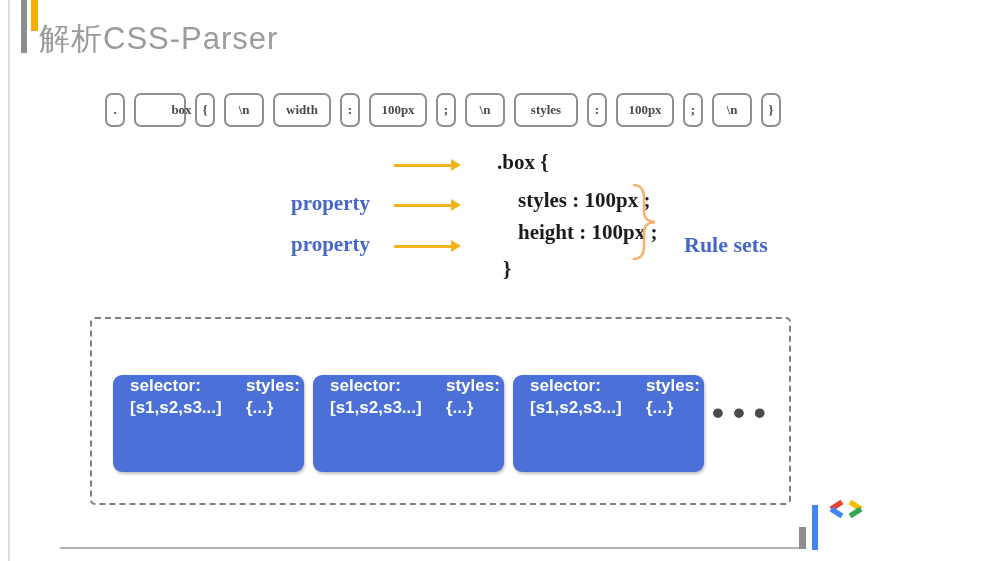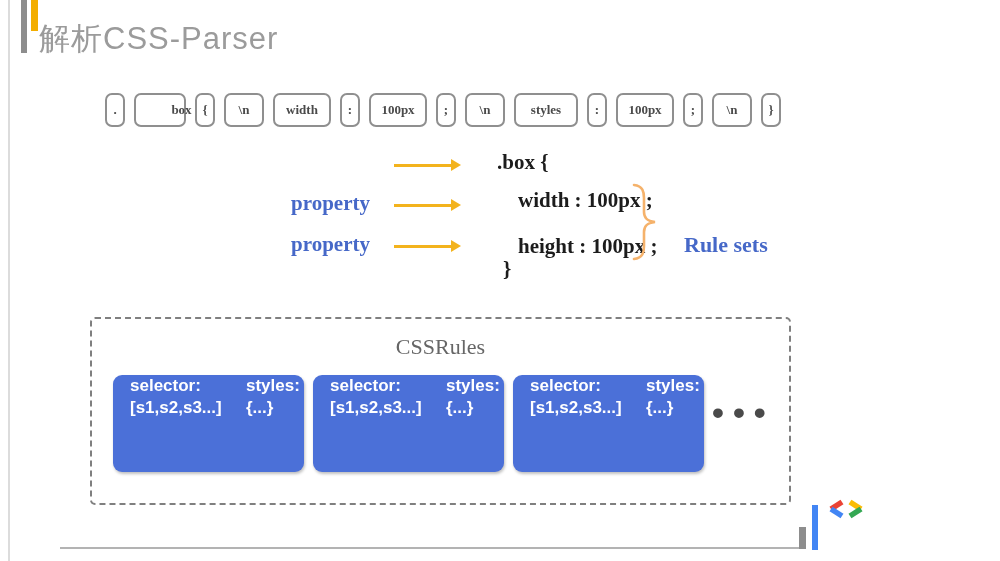--- a/index.html
+++ b/index.html
@@ -30,21 +30,21 @@
 
   .arrow { position:absolute; width:58px; height:3px; background:#f3b31d; }
   .arrow::after { content:""; position:absolute; right:-9px; top:-5px; width:0; height:0;
                   border-left:10px solid #f3b31d; border-top:6px solid transparent;
                   border-bottom:6px solid transparent; }
   .a1 { left:394px; top:164px; } .a2 { left:394px; top:204px; } .a3 { left:394px; top:245px; }
 
   .code { position:absolute; white-space:nowrap; font-family:"Liberation Serif", serif;
           font-weight:bold; font-size:21px; color:#1c1c1c;margin-left:36px; }
   .c1 { left:461px; top:150px; } .c2 { left:482px; top:188px; }
-  .c3 { left:482px; top:234px; } .c4 { left:467px; top:257px; }
+  .c3 { left:482px; top:220px; } .c4 { left:467px; top:257px; }
 
   .brace { position:absolute; left:631px; top:183px; }
   .rulesets { position:absolute; left:684px; top:205px; font-family:"Liberation Serif", serif;
               font-weight:bold; font-size:22px; color:#4668c8; white-space:nowrap;margin-top:27px; }
 
   
   .cssrules-box { position:absolute; left:90px; top:317px; width:701px; height:188px;
                   border:2px dashed #7f7f7f; border-radius:5px; background:#fff; }
   .cssrules-title { position:absolute; left:0; right:0; top:15px; text-align:center;
                     font-family:"Liberation Serif", serif; font-size:22px; color:#666; }
@@ -99,35 +99,34 @@
     <span class="token t-xs">;</span>
     <span class="token t-sm">\n</span>
     <span class="token t-xs">}</span>
   </div>
 
   <div class="arrow a1"></div>
   <div class="code c1">.box {</div>
 
   <div class="map-label l2">property</div>
   <div class="arrow a2"></div>
-  <div class="code c2">width : 100px ;</div>
+  <div class="code c2">styles : 100px ;</div>
 
   <div class="map-label l3">property</div>
   <div class="arrow a3"></div>
   <div class="code c3">height : 100px ;</div>
 
   <div class="code c4">}</div>
 
   <svg class="brace" width="28" height="78" viewBox="0 0 28 78">
     <path d="M3,2 C12,3 13,9 13,15 L13,29 C13,35 16,38 24,39 C16,40 13,43 13,49 L13,63 C13,69 12,75 3,76" stroke="#f5b26b" stroke-width="2.6" fill="none" stroke-linecap="round"></path>
   </svg>
   <div class="rulesets">Rule sets</div>
 
   <div class="cssrules-box">
-    <div class="cssrules-title">CSSRules</div>
 
     <div class="card card1">
       <div>selector:[s1,s2,s3...]</div>
       <div>styles:{...}</div>
     </div>
     <div class="card card2">
       <div>selector:[s1,s2,s3...]</div>
       <div>styles:{...}</div>
     </div>
     <div class="card card3">

